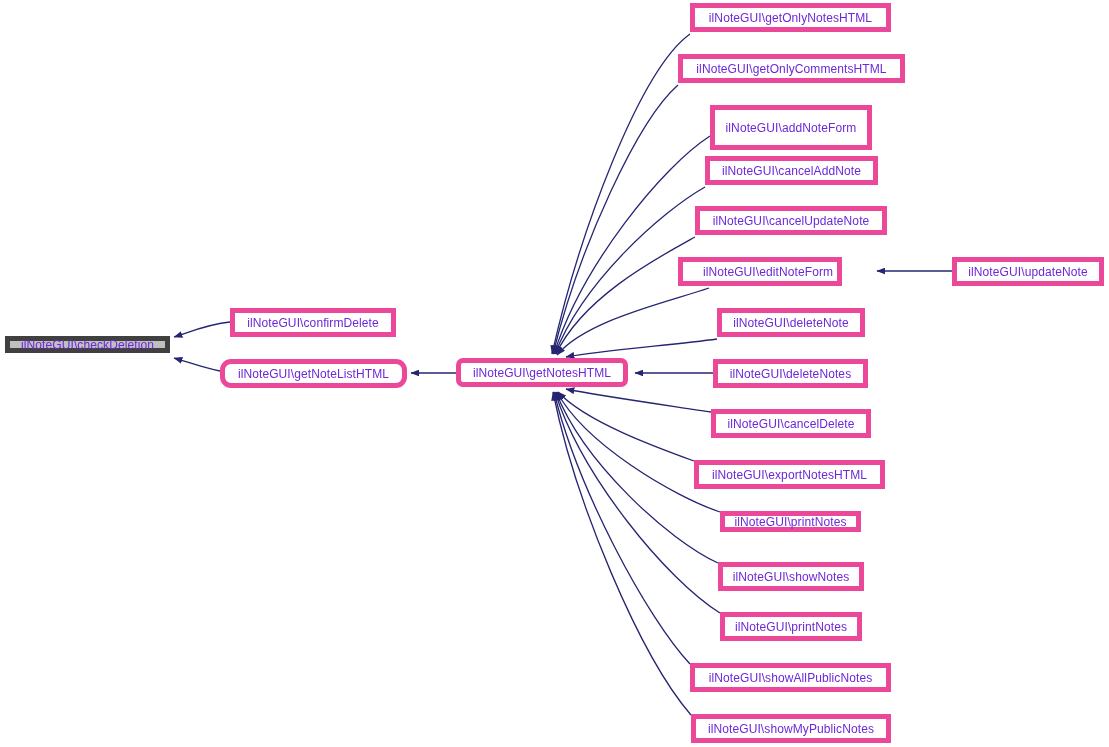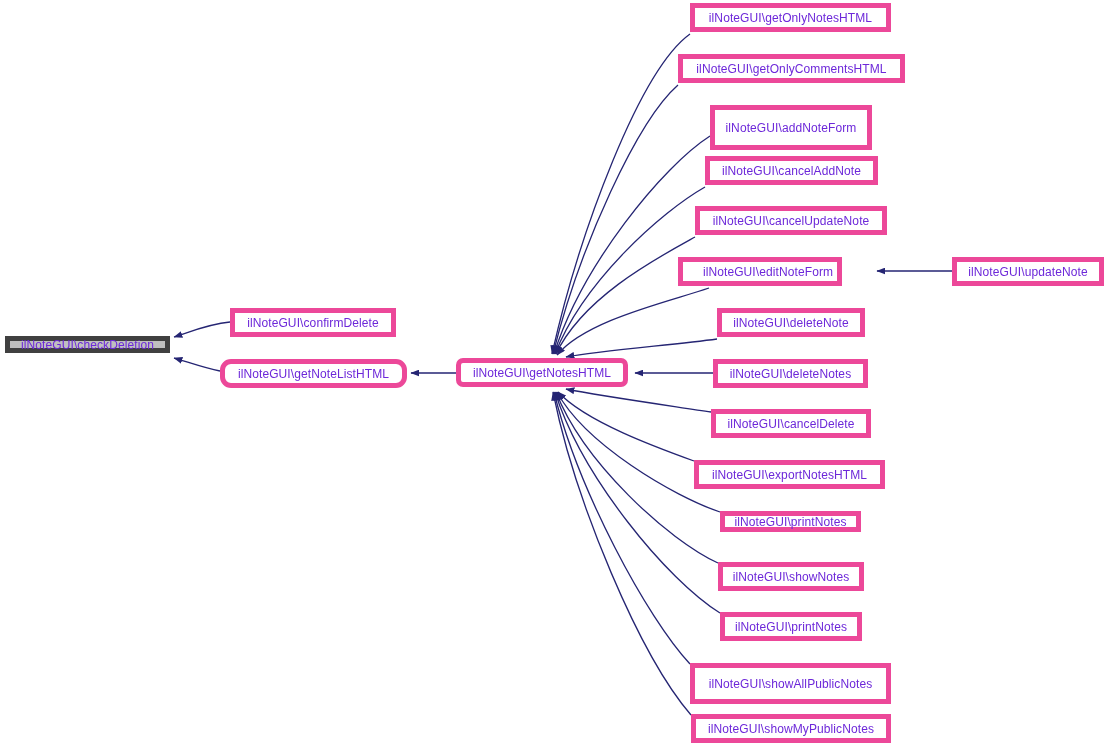--- a/index.html
+++ b/index.html
@@ -124,21 +124,21 @@
       </div>
       <div class="node-box" style="left: 720px; top: 511px; width: 141px; height: 21px;">
         <span class="node-label">ilNoteGUI\printNotes</span>
       </div>
       <div class="node-box" style="left: 718px; top: 562px; width: 146px; height: 29px;">
         <span class="node-label">ilNoteGUI\showNotes</span>
       </div>
       <div class="node-box" style="left: 720px; top: 612px; width: 142px; height: 29px;">
         <span class="node-label">ilNoteGUI\printNotes</span>
       </div>
-      <div class="node-box" style="left: 690px; top: 663px; width: 201px; height: 41px;">
+      <div class="node-box" style="left: 690px; top: 663px; width: 201px; height: 29px;">
         <span class="node-label">ilNoteGUI\showAllPublicNotes</span>
       </div>
       <div class="node-box" style="left: 691px; top: 714px; width: 200px; height: 29px;">
         <span class="node-label">ilNoteGUI\showMyPublicNotes</span>
       </div>
       <div class="node-box" style="left: 952px; top: 257px; width: 152px; height: 29px;">
         <span class="node-label">ilNoteGUI\updateNote</span>
       </div>
     </div>
 

